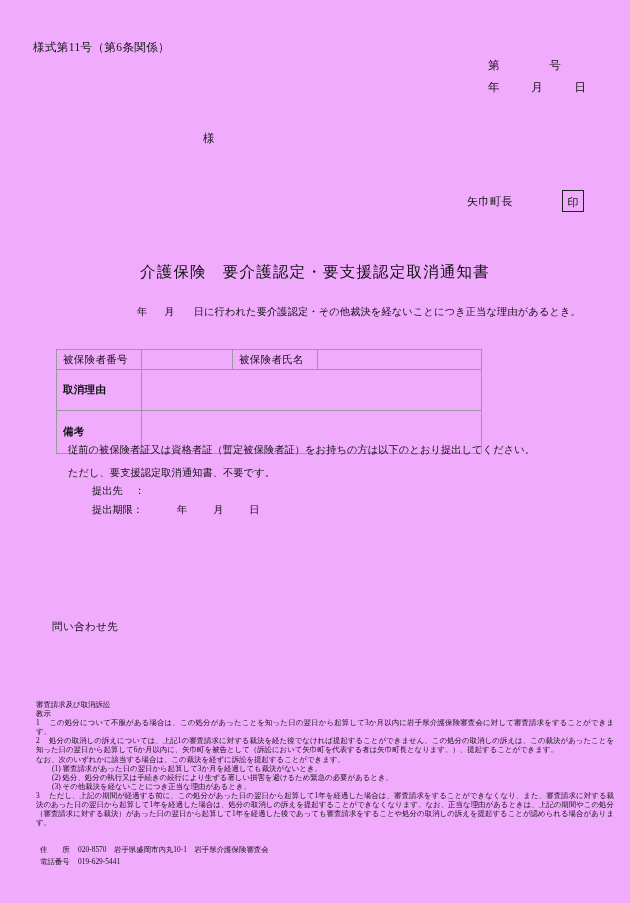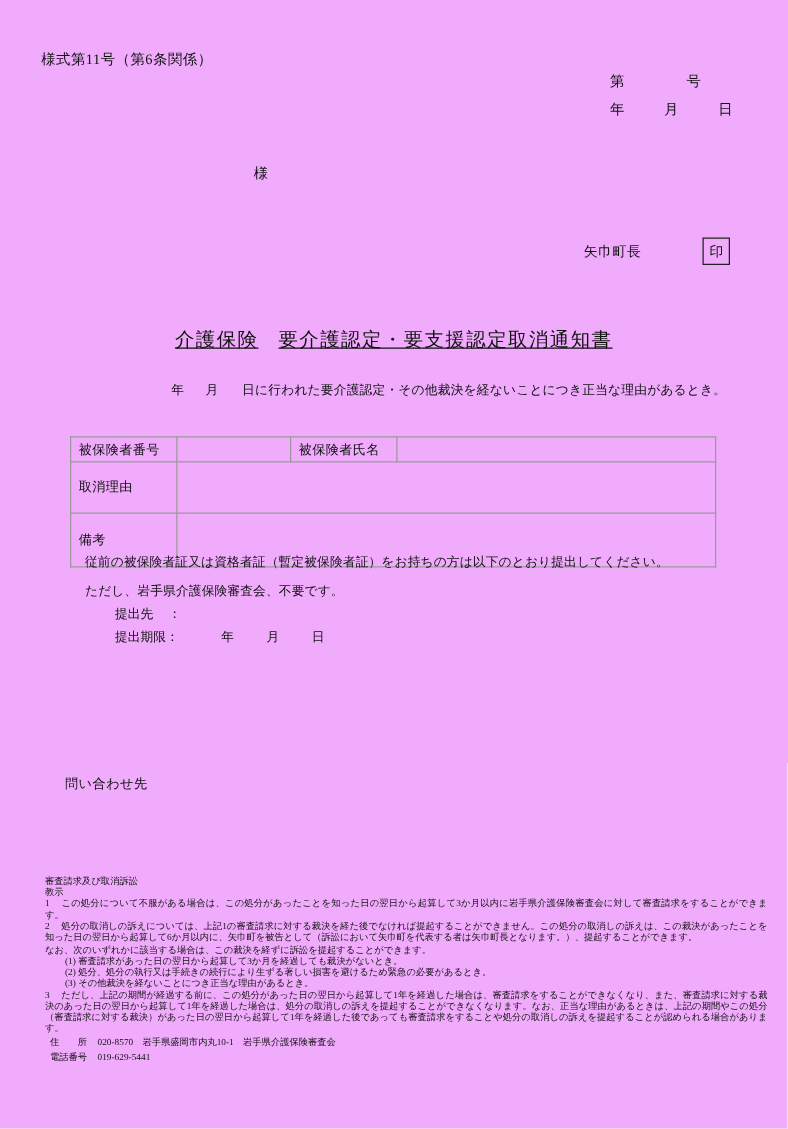--- a/index.html
+++ b/index.html
@@ -77,58 +77,57 @@
 
   
   .doc-title {
     position: absolute;
     left: 0;
     top: 262px;
     width: 630px;
     text-align: center;
     font-size: 15.5px;
     letter-spacing: 1.2px;
-    text-decoration: underline;
   }
   .doc-title .sp { display: inline-block; width: 16px; }
 
   .lead-text {
     position: absolute;
     left: 137px;
     top: 305px;
     font-size: 10.2px;
     white-space: nowrap;
     letter-spacing: 0.15px;
   }
   .lead-text .g1 { display: inline-block; width: 17px; }
   .lead-text .g2 { display: inline-block; width: 19px; }
 
   
   .info-table {
     position: absolute;
     left: 56px;
     top: 349px;
-    width: 517px;
+    width: 426px;
     border-collapse: collapse;
     table-layout: fixed;
   }
   .info-table td {
     border: 1px solid #9a9a9a;
     font-size: 10.5px;
     padding: 2px 6px;
     vertical-align: middle;
     letter-spacing: 0.3px;
   }
   .info-table td.lbl { width: 72px; }
   .info-table td.val-num { width: 78px; }
   .info-table td.lbl-name { width: 72px; margin-top: 32px; }
   .row-head td { height: 15px; }
   .row-reason td { height: 36px; vertical-align: middle; }
   .row-note td { height: 38px; vertical-align: middle; }
-  .row-reason td.lbl, .row-note td.lbl { vertical-align: middle; }
+  .row-reason td.lbl, .row-note td.lbl { vertical-align: middle; font-weight: bold; }
 
   
   .submit-note1 {
     position: absolute;
     left: 68px;
     top: 443px;
     font-size: 10.2px;
     white-space: nowrap;
     letter-spacing: 0.1px;
   }
@@ -190,21 +189,21 @@
     padding-left: 0;
     text-indent: 0;
   }
   .notice .sub-item {
     display: block;
     padding-left: 16px;
   }
   .notice .idx { display: inline-block; width: 13px; }
   .addr-line {
     display: block;
-    margin-top: 2px;
+    margin-top: 18px;
     padding-left: 4px;
   }
   .addr-line .k { display: inline-block; width: 38px; }
   .tel-line {
     display: block;
     margin-top: 3px;
     padding-left: 4px;
   }
   .tel-line .k { display: inline-block; width: 38px; font-family: Liberation Serif, serif; }
 </style>
@@ -255,21 +254,21 @@
         <td colspan="3"></td>
       </tr>
       <tr class="row-note">
         <td class="lbl">備考</td>
         <td colspan="3"></td>
       </tr>
     </tbody>
   </table>
 
   <div class="submit-note1">従前の被保険者証又は資格者証（暫定被保険者証）をお持ちの方は以下のとおり提出してください。</div>
-  <div class="submit-note2">ただし、岩手県介護保険審査会、不要です。</div>
+  <div class="submit-note2">ただし、要支援認定取消通知書、不要です。</div>
 
   <div class="submit-to">
     <span>提出先</span><span class="sp"></span><span>：</span><span></span>
   </div>
 
   <div class="submit-deadline">
     <span>提出期限：</span><span class="lead"></span><span>年</span><span class="g"></span><span>月</span><span class="g"></span><span>日</span>
   </div>
 
   <div class="contact">問い合わせ先</div>

